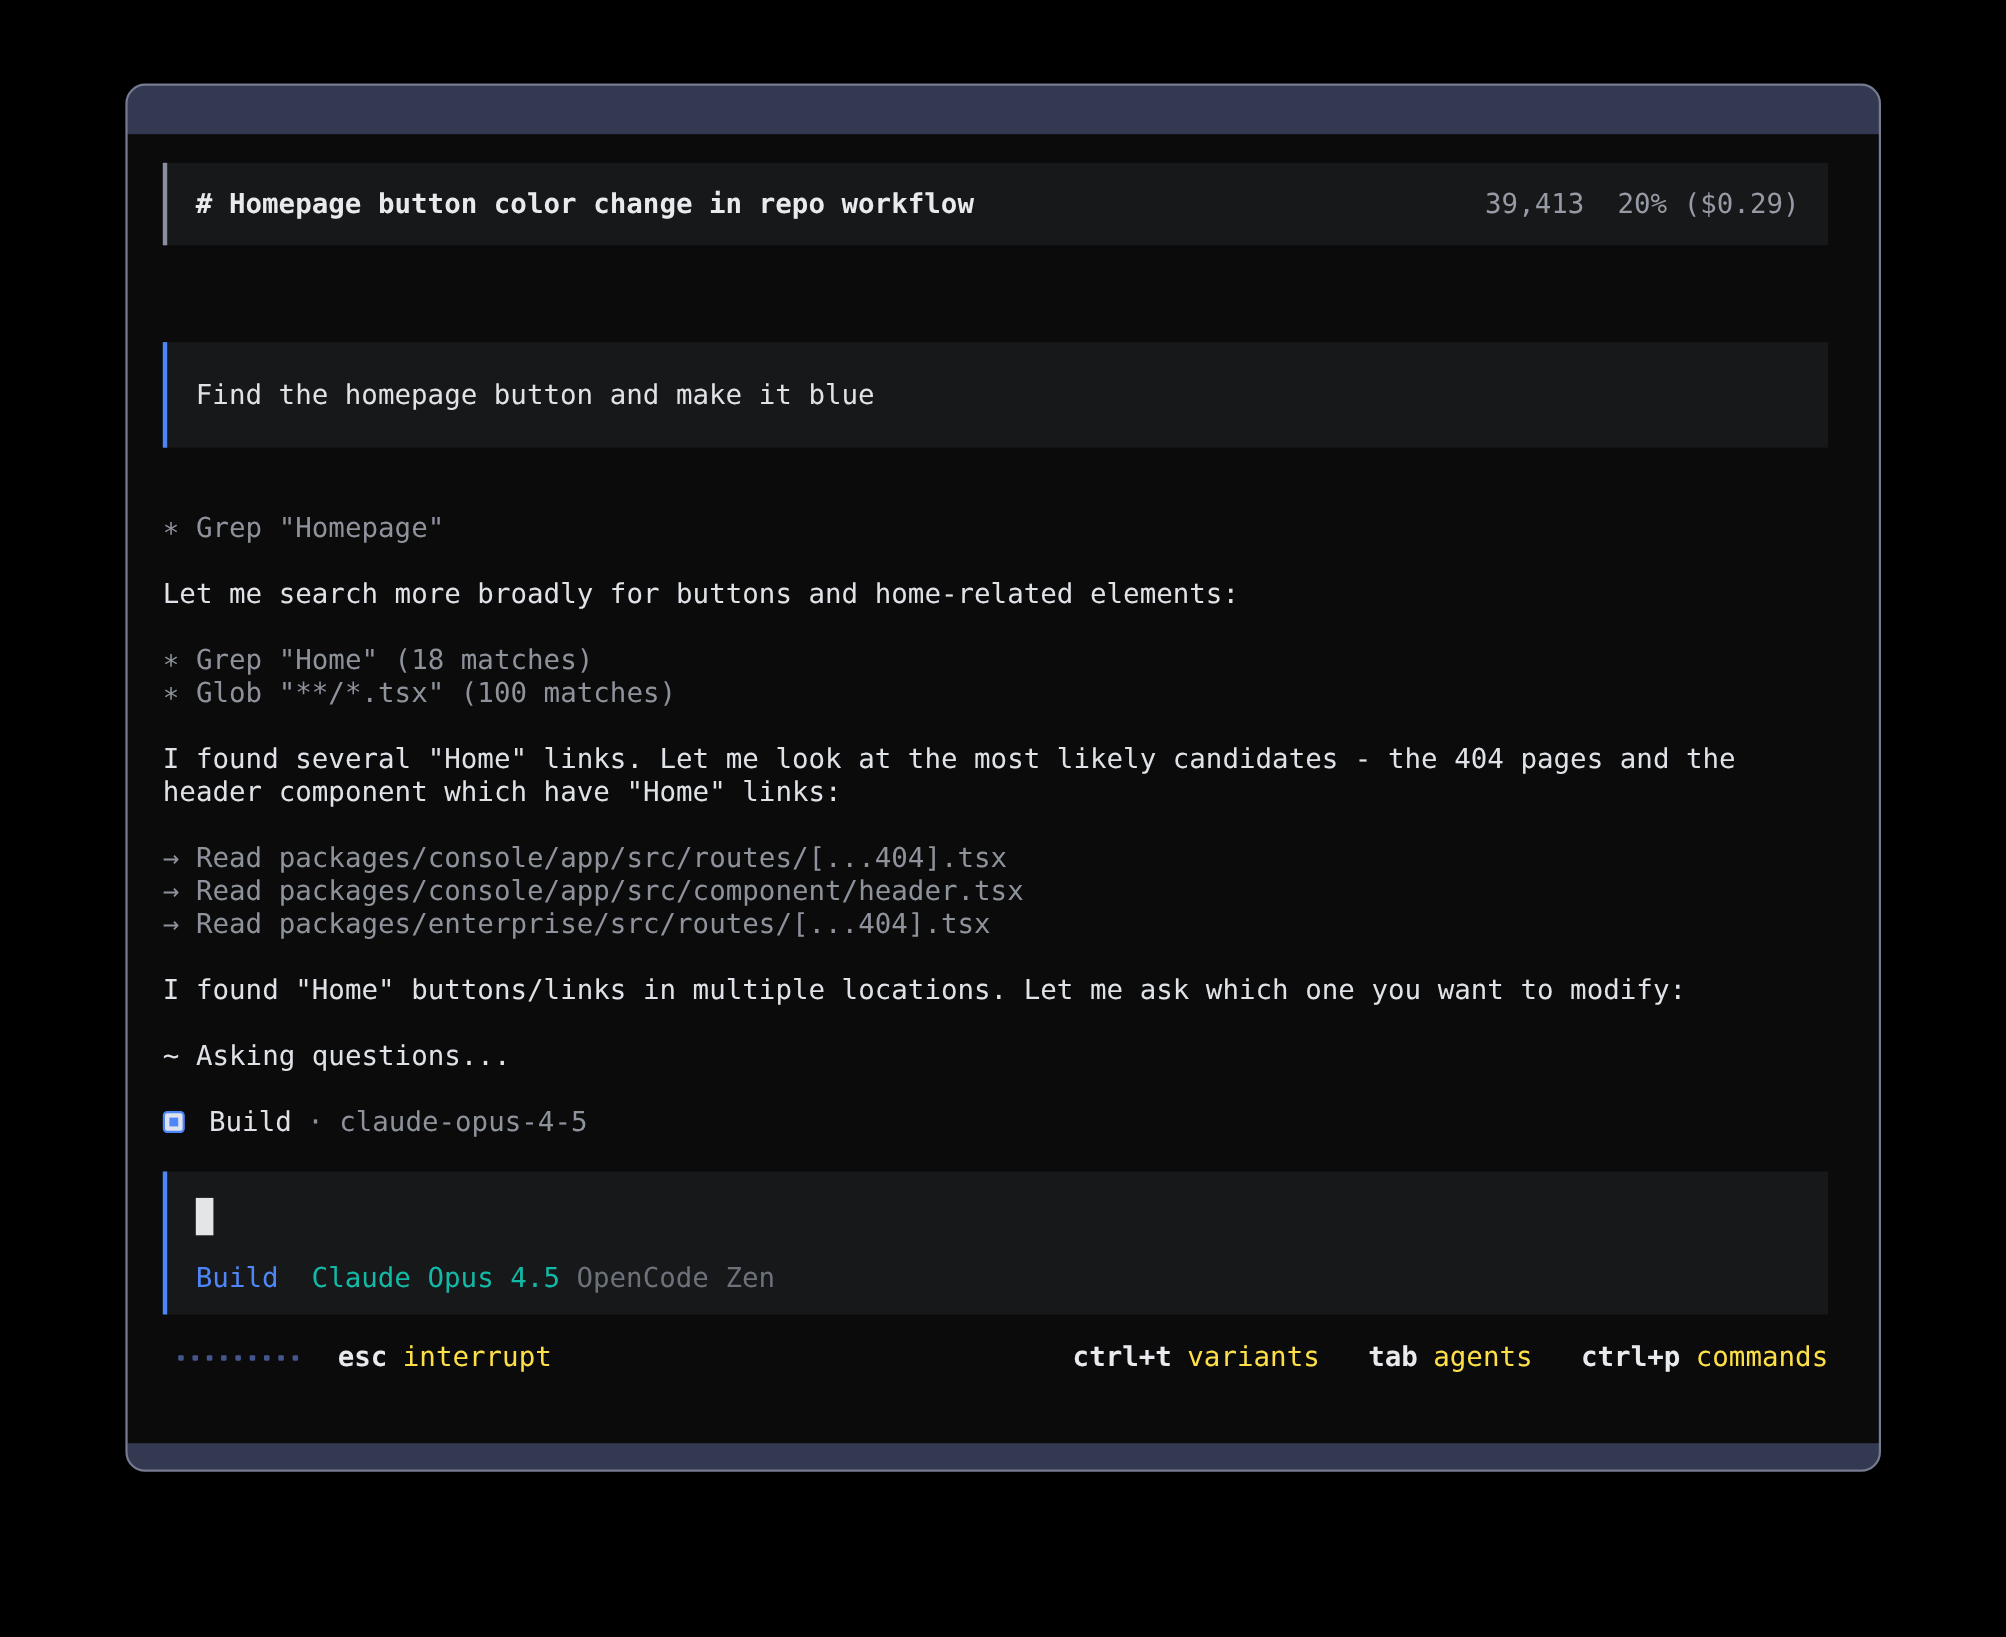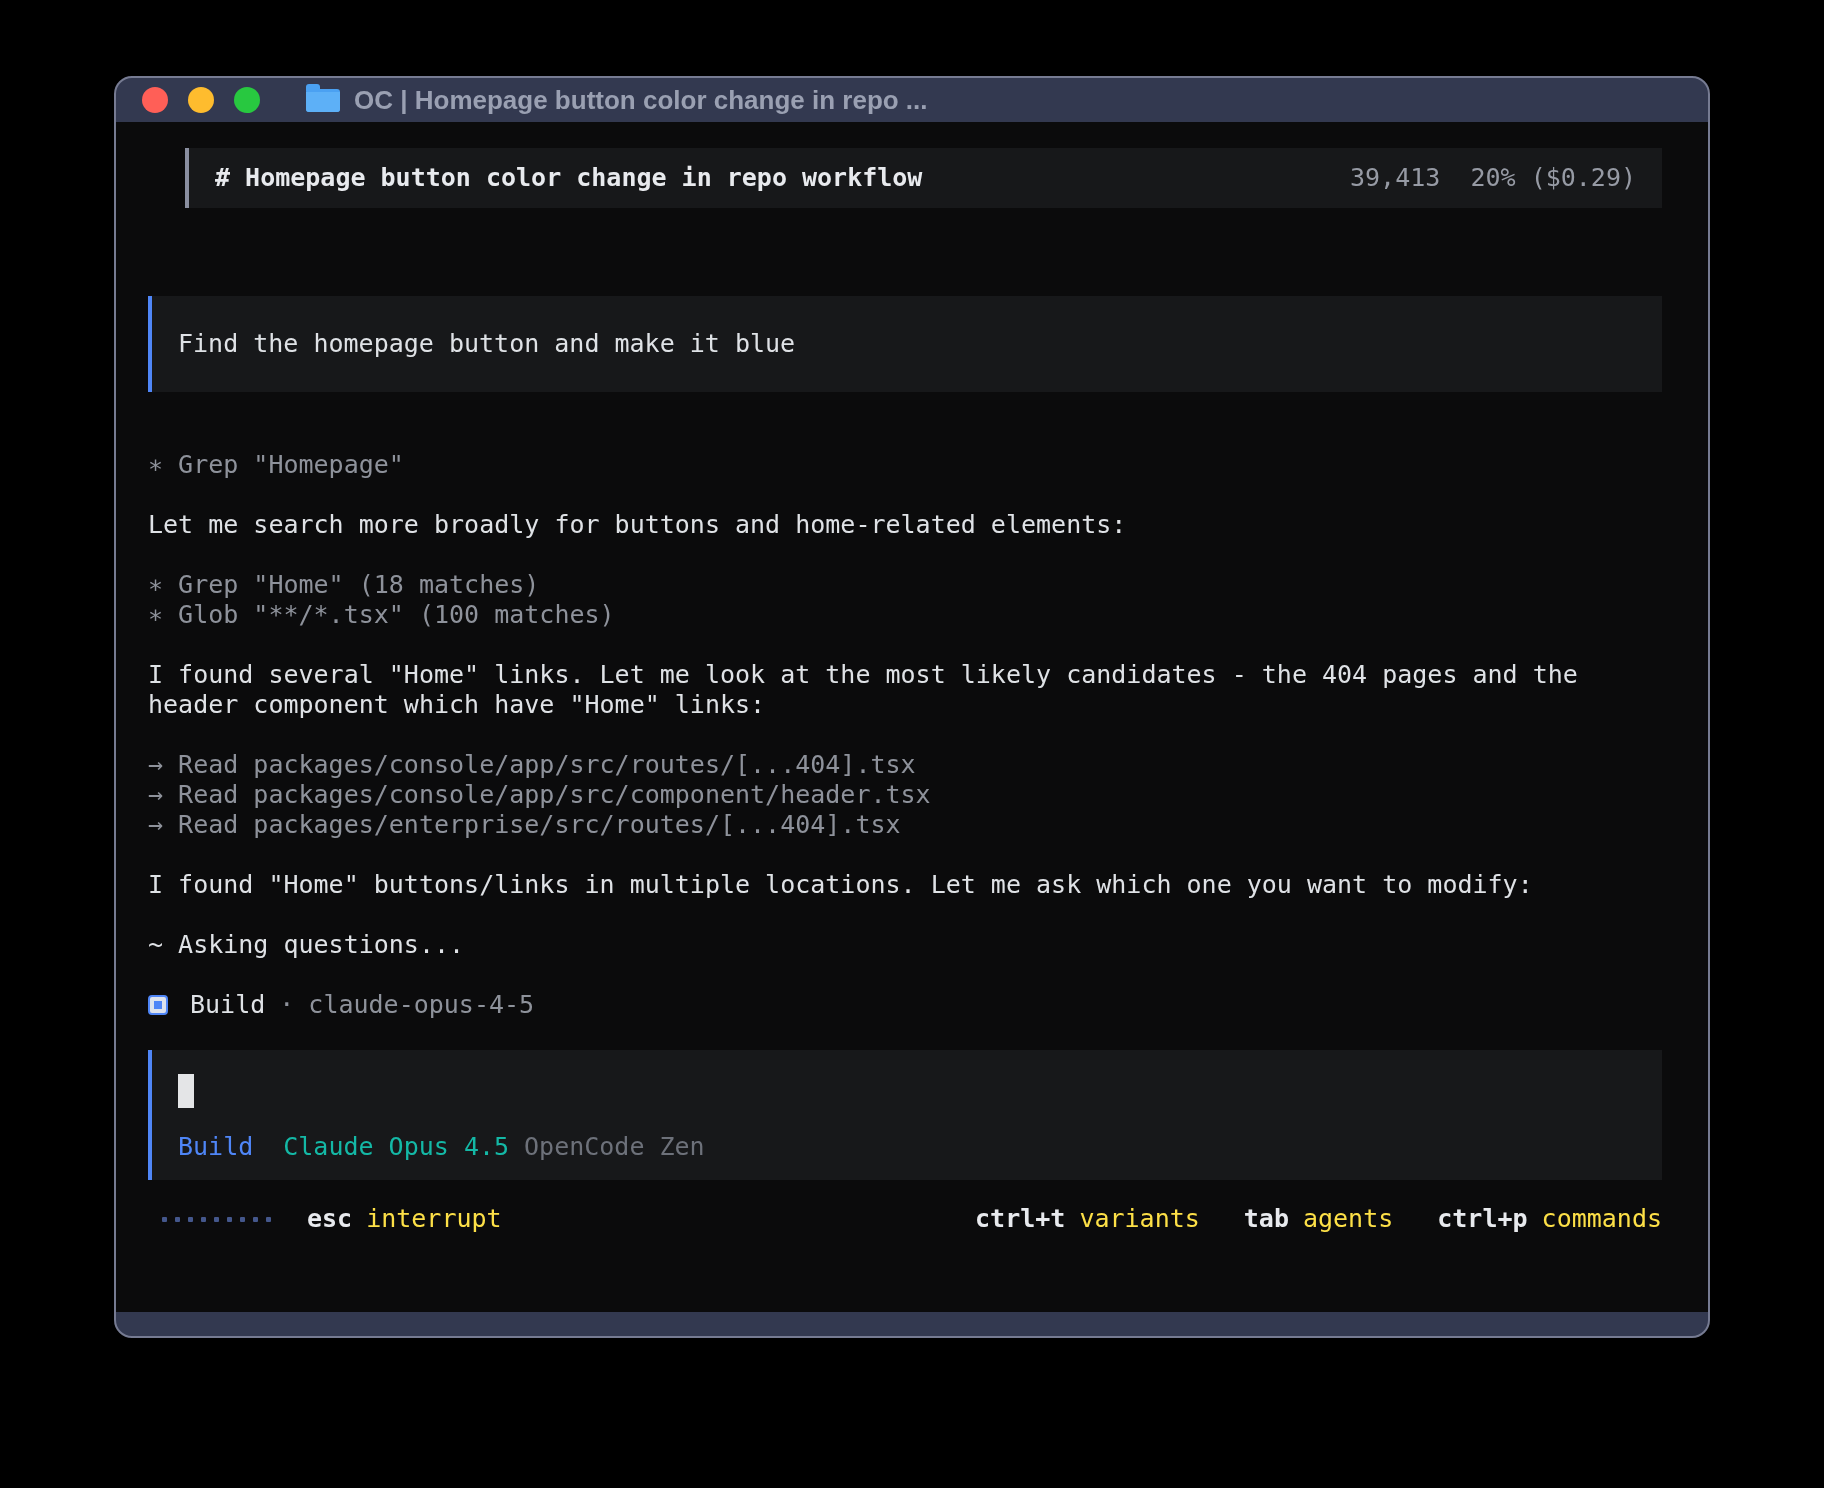--- a/index.html
+++ b/index.html
@@ -28,21 +28,21 @@
   }
 
   
   .terminal { position: absolute; left: 0; right: 0; top: 44px; bottom: 24px; background: #0b0b0c; }
   .buffer {
     position: absolute; left: 32px; right: 46px; top: 26px;
     font-size: 25px; line-height: 30px; color: #dfe2e6;
   }
 
   .block { background: #17181a; border-left: 4px solid #8a8fa0; }
-  .header-block { height: 60px; display: flex; align-items: center; justify-content: space-between; padding: 0 26px; margin-left: 37px; }
+  .header-block { height: 75px; display: flex; align-items: center; justify-content: space-between; padding: 0 26px; }
   .header-title { font-weight: bold; color: #e8eaee; white-space: pre; }
   .header-stats { color: #969aa4; white-space: pre; }
 
   .quote-block { border-left-color: #4f86f7; height: 96px; margin-top: 88px; display: flex; align-items: center; padding-left: 26px; margin-bottom: 32px; }
 
   .line { height: 30px; white-space: pre; }
   .t-white { color: #dfe2e6; }
   .t-gray { color: #8e929b; }
   .gap { height: 30px; }
   .gap-sm { height: 26px; }
@@ -66,29 +66,20 @@
   .key { font-weight: bold; color: #e8eaee; white-space: pre; }
   .key-label { color: #fde047; white-space: pre; margin-left: 14px; }
   .status-right { display: flex; align-items: center; gap: 44px; }
   .hint { display: flex; align-items: flex-start; }
 </style>
 </head>
 <body>
 
 <div class="window">
 
-  <div class="titlebar">
-    <div class="lights">
-      <button class="light red"></button>
-      <button class="light yellow"></button>
-      <button class="light green"></button>
-    </div>
-    <div class="folder"></div>
-    <div class="title-text">OC | Homepage button color change in repo ...</div>
-  </div>
 
   <div class="terminal">
     <div class="buffer">
 
       <div class="block header-block">
         <span class="header-title"># Homepage button color change in repo workflow</span>
         <span class="header-stats">39,413  20% ($0.29)</span>
       </div>
 
       <div class="block quote-block">

